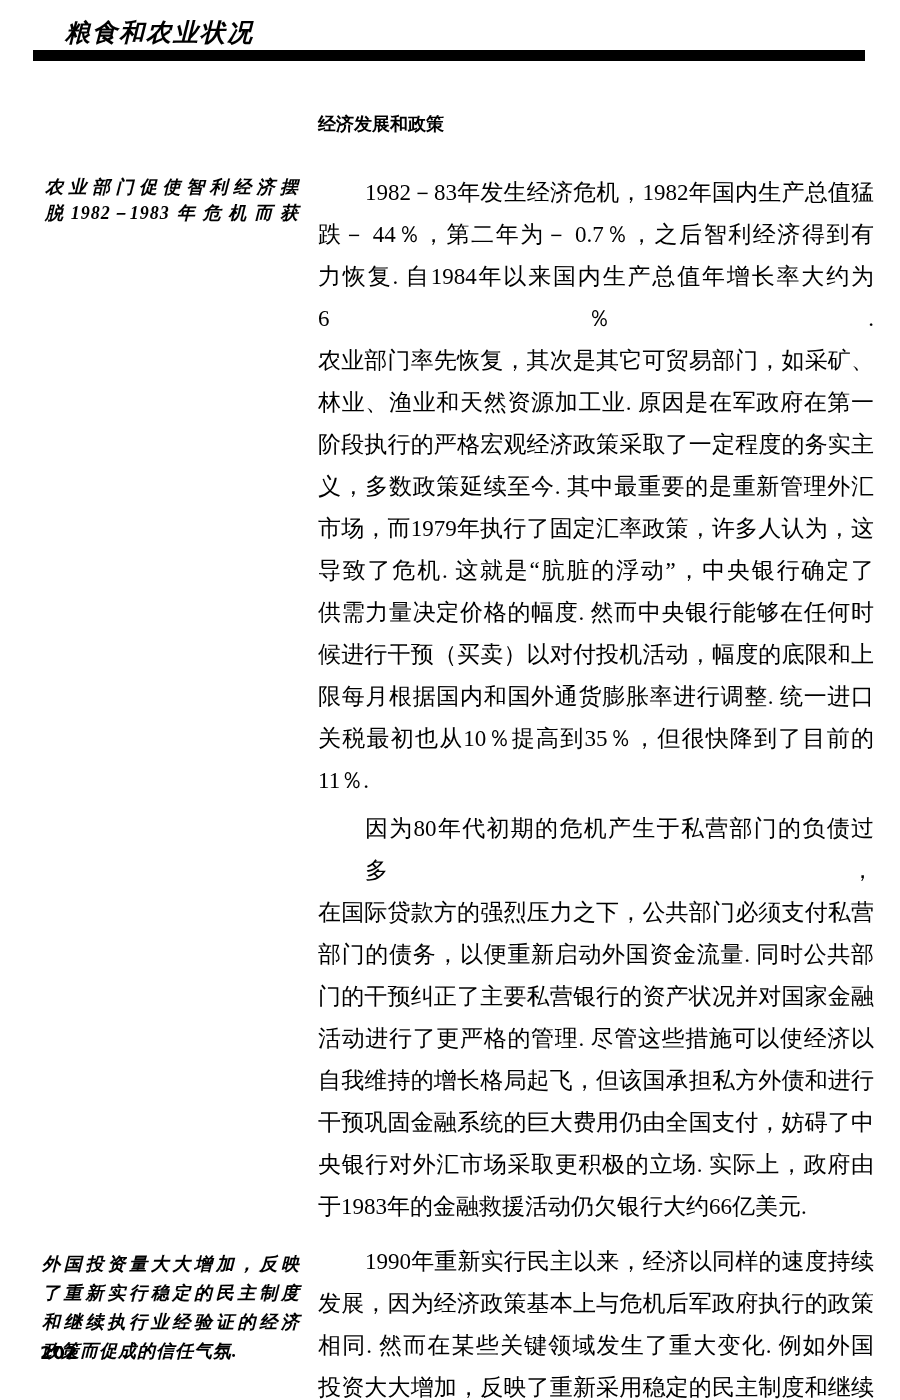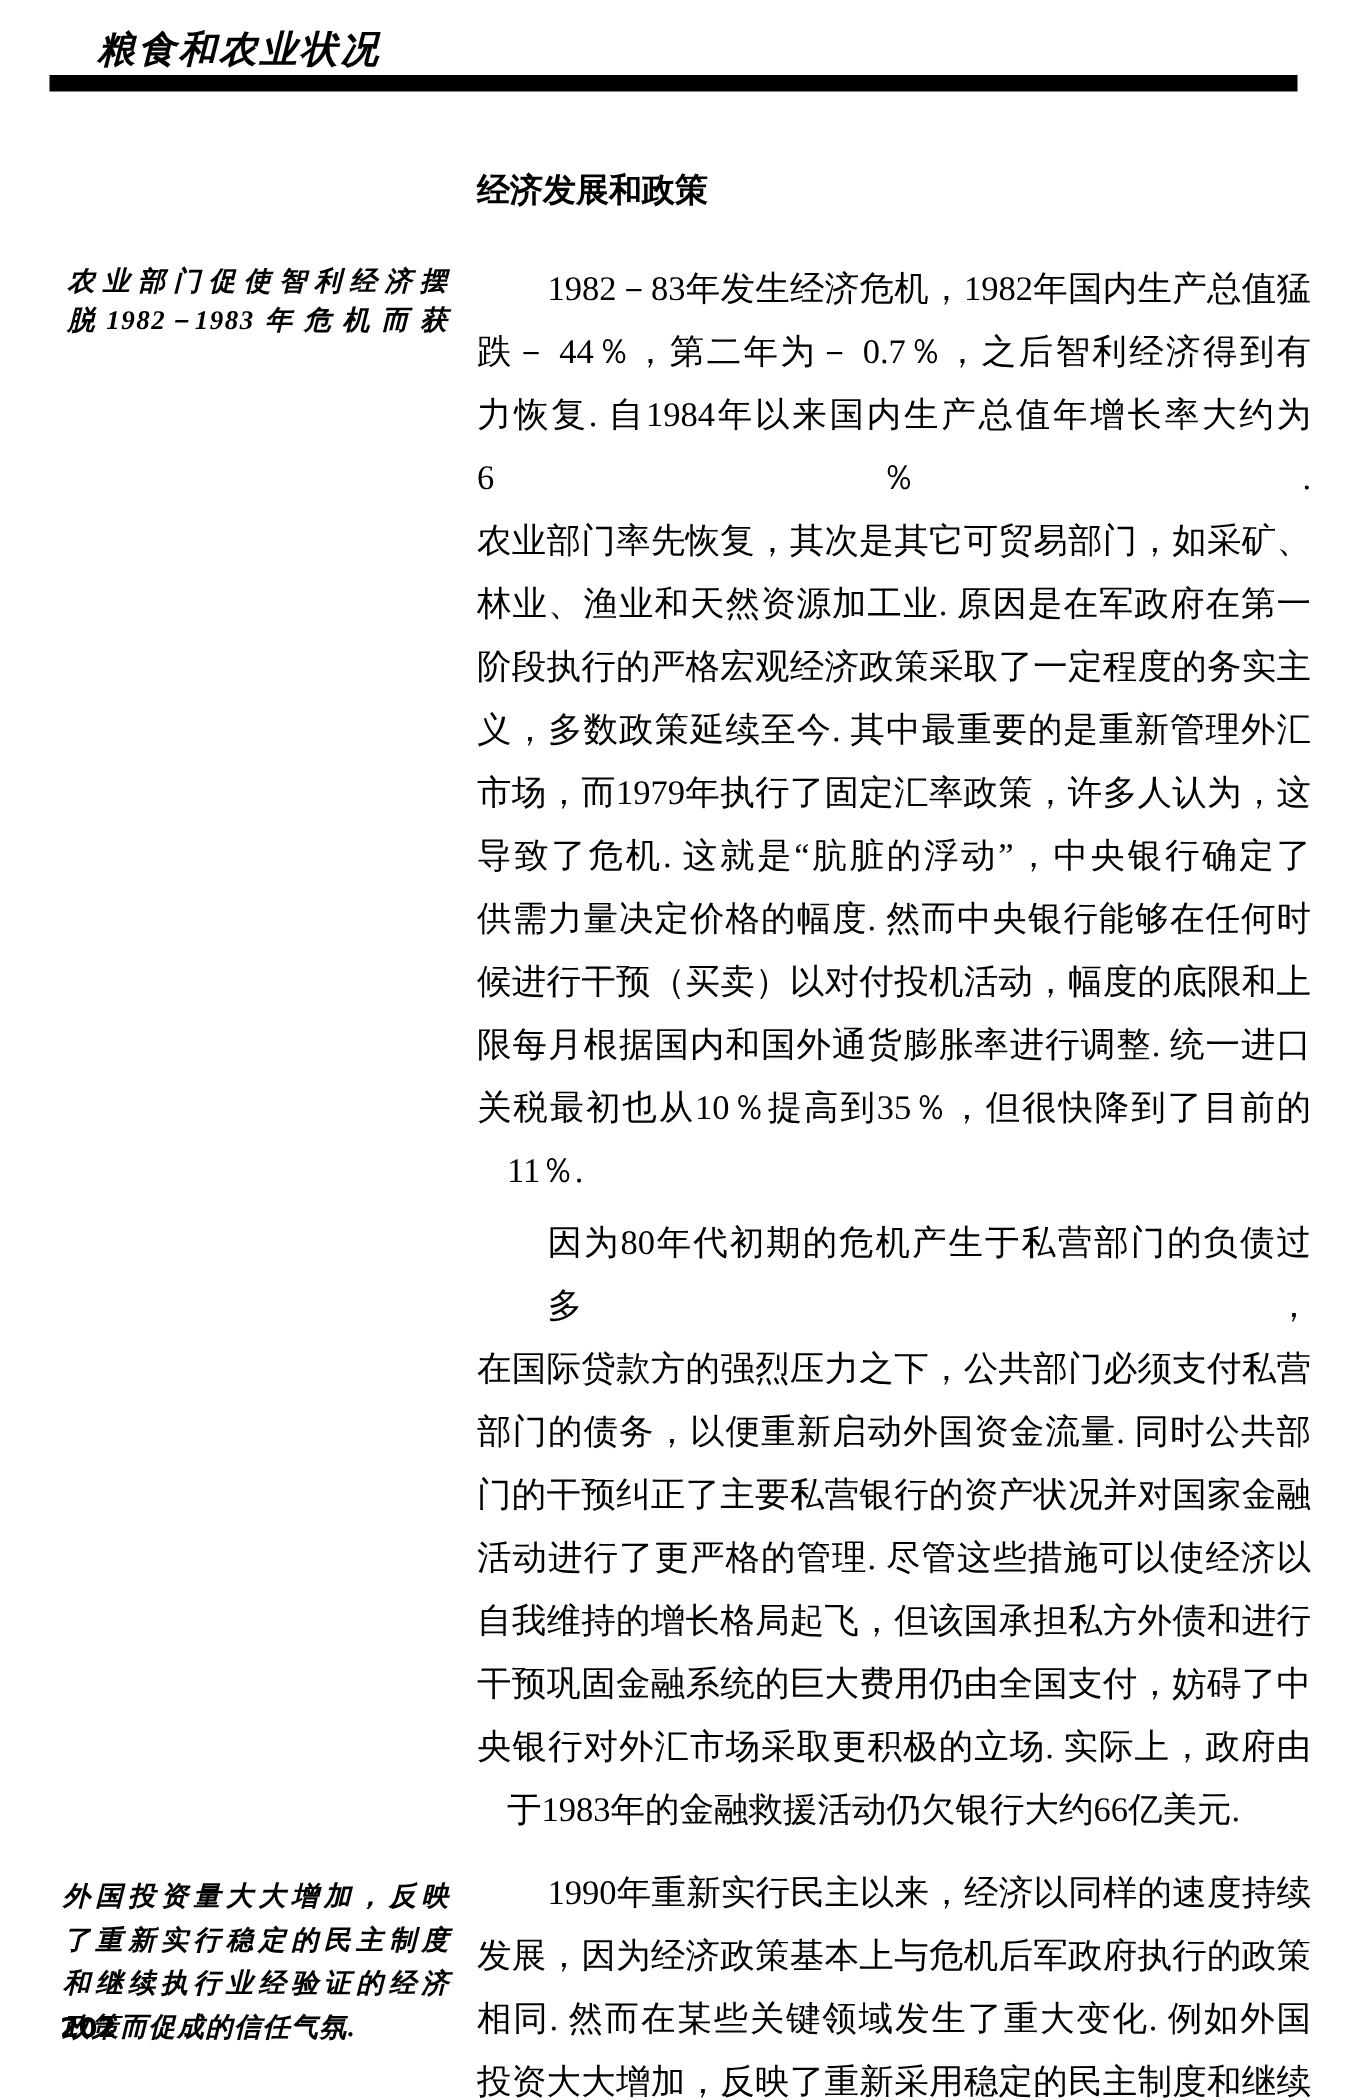--- a/index.html
+++ b/index.html
@@ -13,32 +13,32 @@
     font-size:25px; font-weight:bold; font-style:italic;
     letter-spacing:2px;
     margin-left:20px;
   }
   .header-rule {
     position:absolute; left:33px; top:50px; width:832px; height:11px;
     background:#000000;
   }
   .section-heading {
     position:absolute; left:318px; top:112px;
-    font-size:22px; font-weight:bold;
+    font-size:18px; font-weight:bold;
   }
   .body-col {
     position:absolute; left:318px; top:172px; width:556px;
     font-size:23px; line-height:42px;
   }
   .para { margin:0; }
   .para.p2 { margin-top:6px; }
   .para.p3 { margin-top:13px; }
   .line { text-align:justify; text-align-last:justify; }
   .line.ind { padding-left:47px; }
-  .line.end { text-align:right; text-align-last:left;margin-left:20px; }
+  .line.end { text-align:right; text-align-last:left; }
   .margin-note {
     position:absolute; font-size:18px; font-weight:bold; font-style:italic;
     letter-spacing:1px;
   }
   .note-1 { left:45px; top:174px; width:254px; line-height:26px; }
   .note-2 { left:42px; top:1250px; width:258px; line-height:29px; }
   .note-line { text-align:justify; text-align-last:justify; }
   .note-line.end { text-align:left; text-align-last:left; }
   .page-number {
     position:absolute; left:40px; top:1342px;

